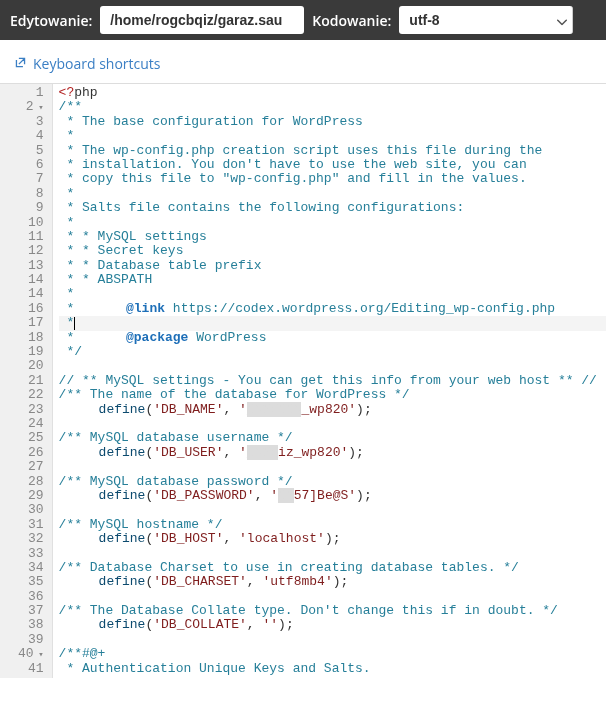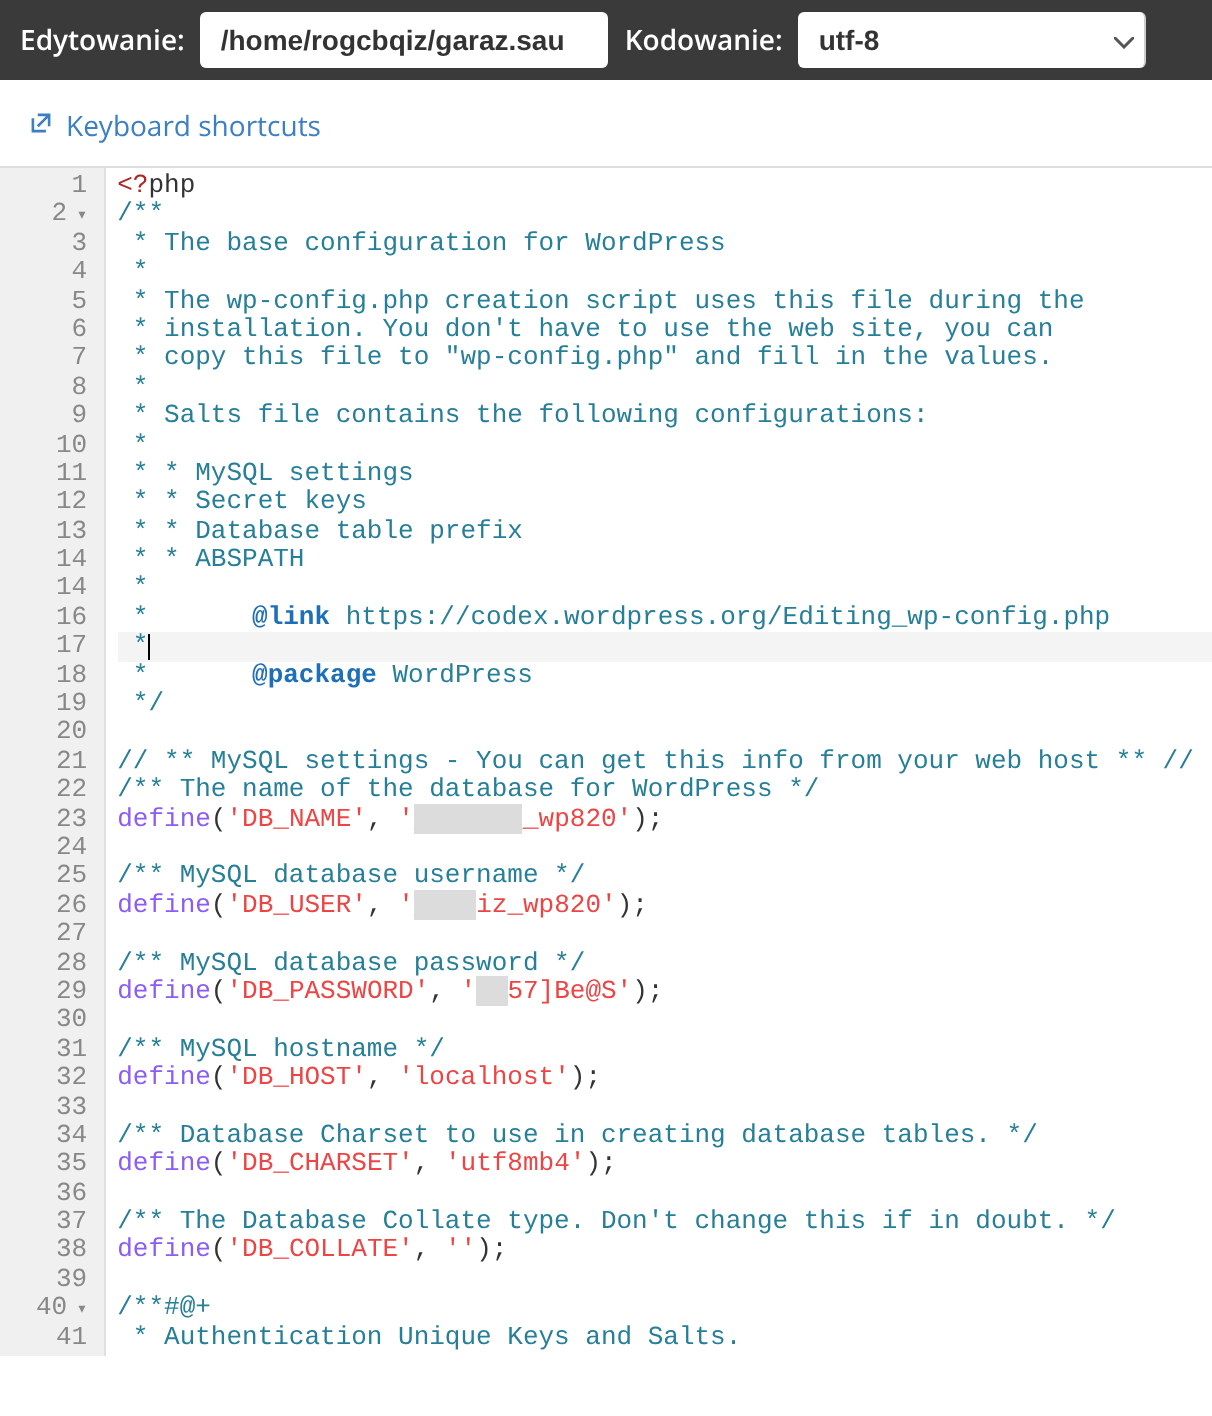--- a/index.html
+++ b/index.html
@@ -84,23 +84,23 @@
     overflow: hidden;
   }
   .code .line {
     height: 14.4px;
     white-space: pre;
   }
   .line.active { background: #f4f4f4; }
   .c-tag { color: #b22222; }
   .c-comment { color: #267f99; }
   .c-doctag { color: #1e6fb8; font-weight: bold; margin-left: 44px; }
-  .c-func { color: #8b5cf6; }
+  .c-func { color: #0c4a6e; margin-left: 40px; }
   .c-paren { color: #333; }
-  .c-string { color: #ef4444; margin-top: 14px; }
+  .c-string { color: #7f1d1d; margin-top: 14px; }
   .c-redact { background: #dcdcdc; color: #dcdcdc; text-decoration: underline; }
   .cursor {
     display: inline-block;
     border-left: 1px solid #000;
     height: 13px;
     vertical-align: text-bottom;
   }
 </style>
 </head>
 <body>

